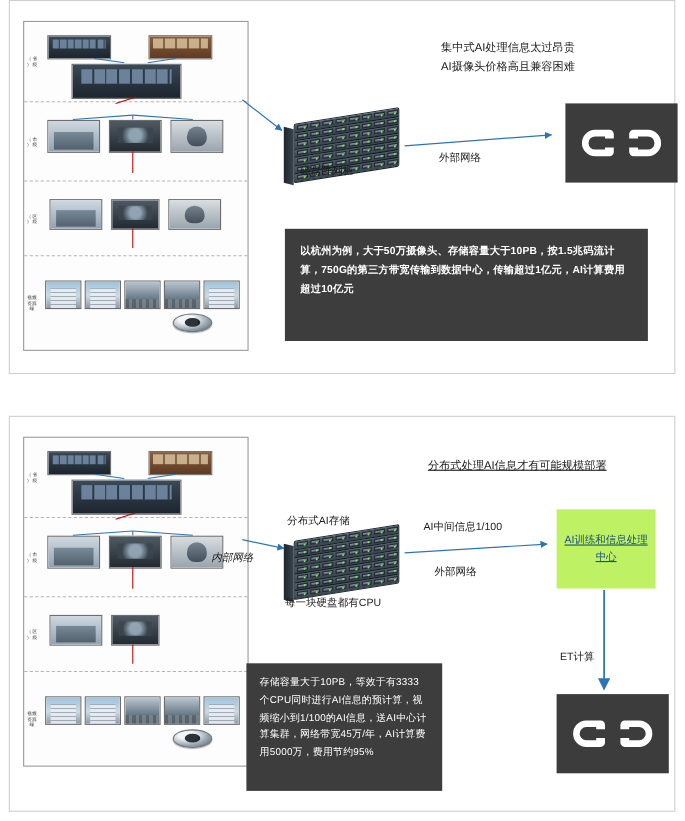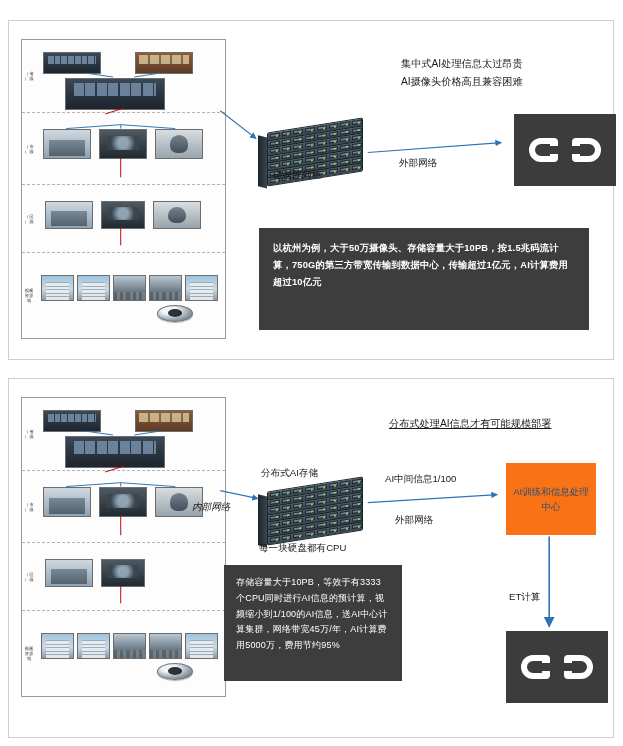--- a/index.html
+++ b/index.html
@@ -16,21 +16,21 @@
     overflow: hidden;
   }
   .panel {
     position: absolute;
     left: 8px;
     width: 606px;
     border: 1px solid #cfcfcf;
     background: #fff;
     box-sizing: border-box;
   }
-  #panel-top { top: 20px; height: 340px; }
+  #panel-top { top: 0; height: 340px; }
   #panel-bottom { top: 378px; height: 360px; }
 
   
   .collage {
     position: absolute;
     left: 12px;
     width: 205px;
     border: 1px solid #9a9a9a;
     background: #fdfdfd;
     box-sizing: border-box;
@@ -188,42 +188,43 @@
   .note {
     position: absolute;
     background: #3d3d3d;
     color: #fff;
     font-size: 9.3px;
     line-height: 1.85;
     padding: 12px 14px;
     box-sizing: border-box;
     letter-spacing: .2px;
   }
-  .note.small { font-size: 9px; line-height: 1.75; padding: 10px 12px; }
+  .note.small { font-size: 9px; line-height: 1.75; padding: 10px 12px; margin-top: 38px; }
 
   
   .logo-sq {
     position: absolute;
     background: #3c3c3c;
   }
   .logo-sq svg { position: absolute; inset: 0; }
 
   
   .greenbox {
     position: absolute;
-    background: #f97316;
+    background: #bef264;
     color: #1f4e79;
     font-size: 9.5px;
     line-height: 1.6;
     display: flex;
     align-items: center;
     justify-content: center;
     text-align: center;
     box-sizing: border-box;
     padding: 6px;
+    text-decoration: underline;
   }
 
   
   .lbl {
     position: absolute;
     font-size: 9.6px;
     color: #1a1a1a;
     white-space: nowrap;
   }
   .lbl.title {

